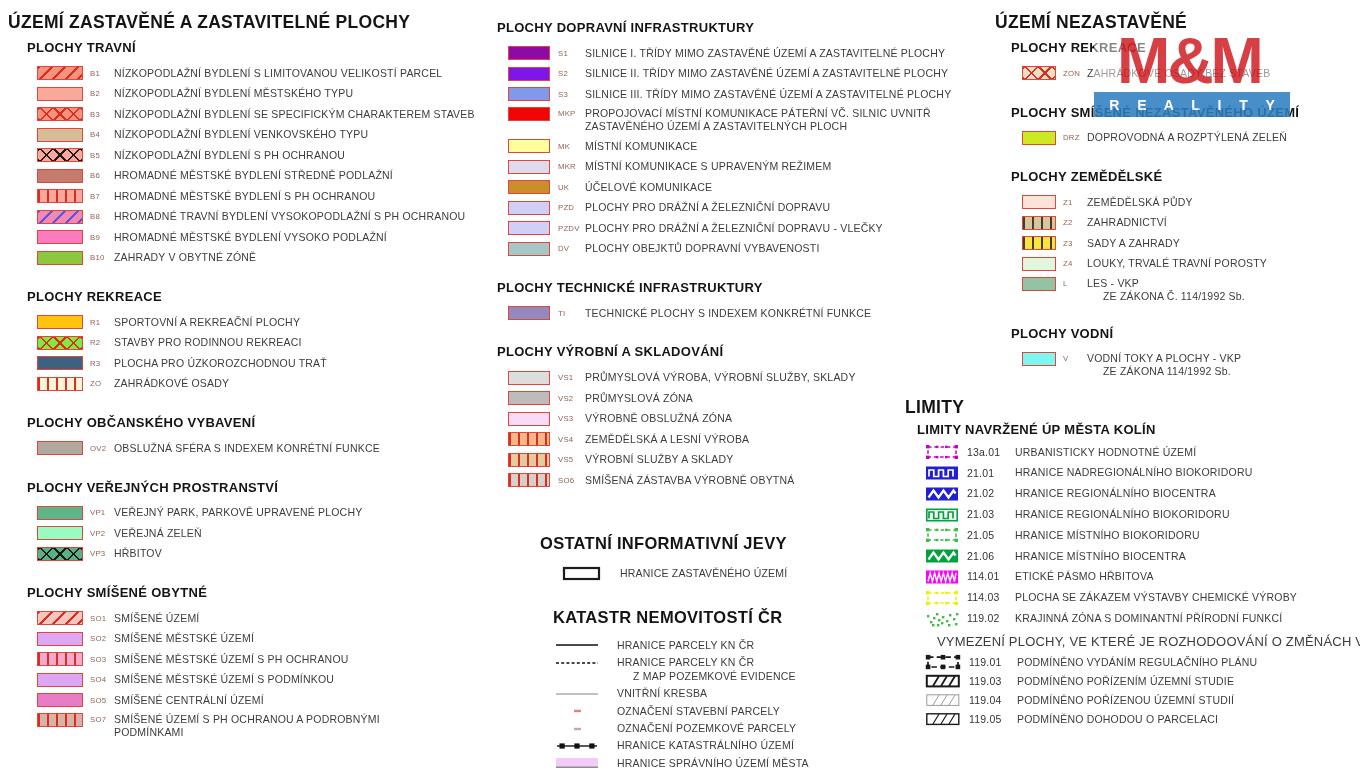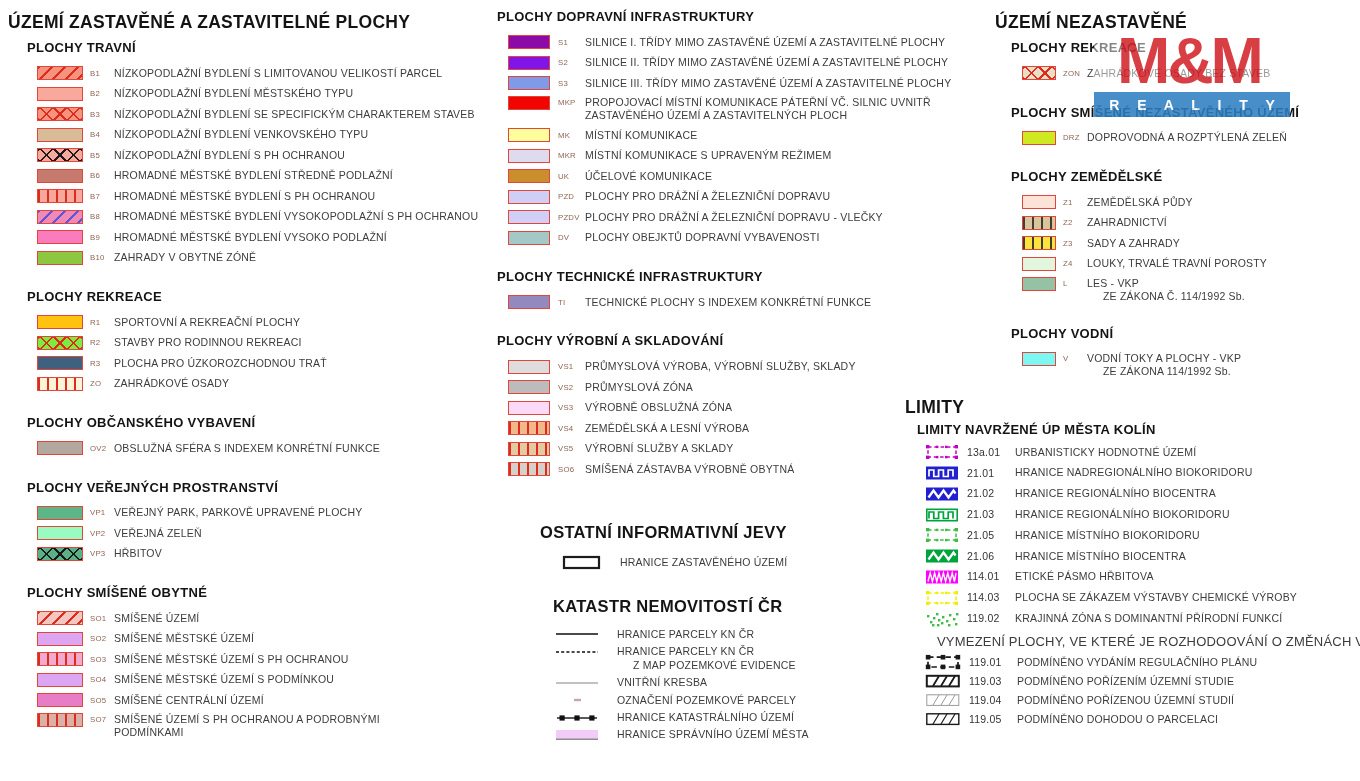--- a/index.html
+++ b/index.html
@@ -5,21 +5,21 @@
   :root{
     --red:#E2453A; --txt:#3C3C3C; --head:#141414; --code:#8F6555;
   }
   html,body{margin:0;padding:0}
   body{
     width:1360px;height:781px;background:#ffffff;position:relative;overflow:hidden;
     font-family:"Liberation Sans",sans-serif;
   }
   .col{position:absolute}
   #col1{left:8px;top:12px;width:484px}
-  #col2{left:497px;top:6px;width:460px}
+  #col2{left:497px;top:17px;width:460px}
   #col3{left:903px;top:12px;width:456px}
 
   .h1{font-size:17.5px;font-weight:bold;color:var(--head);letter-spacing:.3px;margin:0 0 7px 0;white-space:nowrap}
   .h2{font-size:13px;font-weight:bold;color:var(--head);letter-spacing:.3px;margin:21px 0 8px 0;white-space:nowrap}
   .h1+.h2{margin-top:2px}
   #col1 .h2{margin-left:19px}
   #col2 .h2{margin-left:0}
   #col2 .h2.first{margin-top:3px}
   #col3 .h2{margin-left:108px}
   #col3 .h1{margin-left:92px}
@@ -126,21 +126,21 @@
       <span class="sw" style="background-color: rgb(247, 167, 155); background-image: repeating-linear-gradient(90deg, rgb(221, 43, 28) 0px, rgb(221, 43, 28) 1.8px, transparent 1.8px, transparent 9px);"></span>
       <span class="code">B7</span>
       <span class="label">
         <div class="lline">HROMADNÉ MĚSTSKÉ BYDLENÍ S PH OCHRANOU</div>
       </span>
     </div>
     <div class="row a1">
       <span class="sw" style="background-color: rgb(241, 137, 180); background-image: repeating-linear-gradient(135deg, rgb(94, 85, 220) 0px, rgb(94, 85, 220) 2px, transparent 2px, transparent 9px);"></span>
       <span class="code">B8</span>
       <span class="label">
-        <div class="lline">HROMADNÉ MĚSTSKÉ BYDLENÍ VYSOKOPODLAŽNÍ S PH OCHRANOU</div>
+        <div class="lline">HROMADNÉ TRAVNÍ BYDLENÍ VYSOKOPODLAŽNÍ S PH OCHRANOU</div>
       </span>
     </div>
     <div class="row a1">
       <span class="sw" style="background-color: rgb(250, 124, 190);"></span>
       <span class="code">B9</span>
       <span class="label">
         <div class="lline">HROMADNÉ MĚSTSKÉ BYDLENÍ VYSOKO PODLAŽNÍ</div>
       </span>
     </div>
     <div class="row a1">
@@ -412,20 +412,30 @@
       </span>
     </div>
     <div class="row kat">
       <span class="sym">
         <svg width="44" height="14" viewBox="0 0 44 14">
           <line x1="1" y1="7" x2="43" y2="7" stroke="#ACACAC" stroke-width="1.3"></line>
         </svg>
       </span>
       <span class="label">
         <div class="lline">VNITŘNÍ KRESBA</div>
+      </span>
+    </div>
+    <div class="row kat">
+      <span class="sym">
+        <svg width="44" height="14" viewBox="0 0 44 14">
+          <rect x="19" y="5.8" width="7" height="2.4" fill="#E5807A"></rect>
+        </svg>
+      </span>
+      <span class="label">
+        <div class="lline">OZNAČENÍ STAVEBNÍ PARCELY</div>
       </span>
     </div>
     <div class="row kat">
       <span class="sym">
         <svg width="44" height="14" viewBox="0 0 44 14">
           <rect x="19" y="5.8" width="7" height="2.4" fill="#C9A3B0"></rect>
         </svg>
       </span>
       <span class="label">
         <div class="lline">OZNAČENÍ POZEMKOVÉ PARCELY</div>

